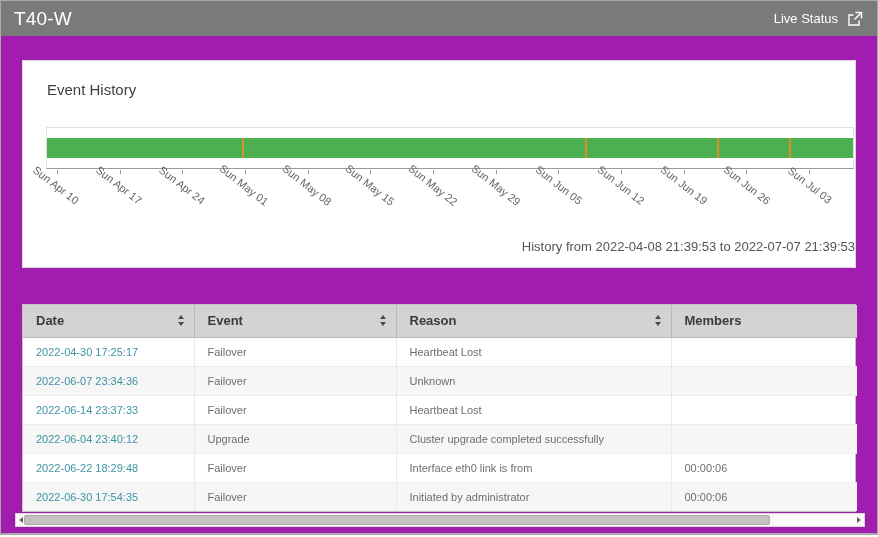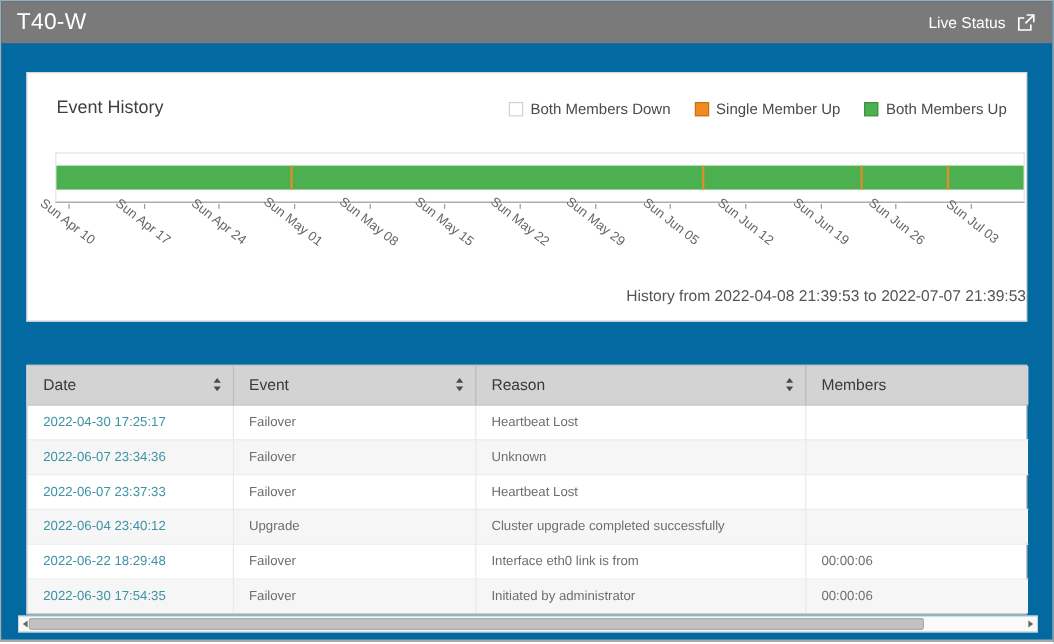--- a/index.html
+++ b/index.html
@@ -1,17 +1,17 @@
 <!DOCTYPE html>
 <html><head>
 <meta charset="utf-8">
 <style>
   * { box-sizing: border-box; margin: 0; padding: 0; }
   html, body { width: 878px; height: 537px; background: #fff; font-family: "Liberation Sans", "DejaVu Sans", sans-serif; }
-  .frame { position: absolute; left: 0; top: 0; width: 878px; height: 535px; border: 1px solid #a9a9a9; border-bottom-width: 2px; background: #0369a1; overflow: hidden; }
+  .frame { position: absolute; left: 0; top: 0; width: 878px; height: 535px; border: 1px solid #a9a9a9; border-bottom-width: 2px; background: #a21caf; overflow: hidden; }
 
   
   .topbar { height: 35px; background: #7a7a7a; display: flex; align-items: center; justify-content: space-between; padding: 0 14px 0 13px; }
   .topbar-title { color: #fff; font-size: 19px; letter-spacing: 0.2px; }
   .live-status { display: flex; align-items: center; gap: 9px; color: #fff; font-size: 13px; cursor: pointer; }
 
   
   .chart-panel { position: relative; margin: 24px 21px 0 21px; height: 208px; background: #fff; border: 1px solid #d8d8d8; }
   .panel-head { position: absolute; left: 24px; right: 16px; top: 20px; display: flex; justify-content: space-between; align-items: flex-end; }
   .panel-title { font-size: 15px; color: #3f3f3f; }
@@ -24,21 +24,21 @@
   .tl-bar { position: absolute; left: 0; right: 0; top: 10px; height: 20px; background: #4caf50; }
   .tl-mark { position: absolute; top: 10px; height: 20px; width: 2px; background: #d98f2a; }
   .tick { position: absolute; top: 42px; width: 1px; height: 4px; background: #999; }
   .tick-labels { position: relative; height: 62px; }
   .tick-label { position: absolute; top: 10px; font-size: 11px; color: #666; white-space: nowrap; transform: translateX(-50%) rotate(38deg); }
   .caption { position: absolute; left: 0; right: 0; top: 178px; text-align: right; font-size: 13px; color: #555; }
 
   
   .table-wrap { margin: 36px 21px 0 21px; border: 1px solid #c3c3c3; background: #fff; }
   table { width: 100%; border-collapse: collapse; table-layout: fixed; }
-  th { background: #d3d3d3; height: 32px; border-bottom: 1px solid #b9b9b9; border-right: 1px solid #b9b9b9; font-weight: 400; }
+  th { background: #d3d3d3; height: 32px; border-bottom: 1px solid #b9b9b9; border-right: 1px solid #b9b9b9; font-weight: 700; }
   th:last-child { border-right: none; }
   .th-inner { display: flex; align-items: center; justify-content: space-between; padding: 0 10px 0 13px; font-size: 13px; color: #3a3a3a; cursor: pointer; }
   .sort { display: flex; flex-direction: column; gap: 3px; }
   .sort i { display: block; width: 0; height: 0; border-left: 3.5px solid transparent; border-right: 3.5px solid transparent; }
   .sort .up { border-bottom: 4px solid #4a4a4a; }
   .sort .dn { border-top: 4px solid #4a4a4a; }
   td { height: 29px; padding: 0 10px 0 13px; font-size: 11px; color: #6e6e6e; border-bottom: 1px solid #ececec; border-right: 1px solid #e8e8e8; overflow: hidden; white-space: nowrap; }
   td:last-child { border-right: none; }
   tr:nth-child(even) td { background: #f6f6f6; }
   tr:last-child td { border-bottom: none; }
@@ -64,34 +64,20 @@
         <path d="M12 9.5V14H2V4h4.5" stroke="#ffffff" stroke-width="1.4"></path>
         <path d="M8.5 1.5H14.5V7.5" stroke="#ffffff" stroke-width="1.4"></path>
         <path d="M14 2L7.5 8.5" stroke="#ffffff" stroke-width="1.4"></path>
       </svg>
     </div>
   </div>
 
   <div class="chart-panel">
     <div class="panel-head">
       <div class="panel-title">Event History</div>
-      <div class="legend" id="legend">
-          <div class="legend-item">
-            <span class="swatch" style="background: rgb(255, 255, 255);"></span>
-            <span>Both Members Down</span>
-          </div>
-          <div class="legend-item">
-            <span class="swatch" style="background: rgb(239, 139, 31);"></span>
-            <span>Single Member Up</span>
-          </div>
-          <div class="legend-item">
-            <span class="swatch" style="background: rgb(76, 175, 80);"></span>
-            <span>Both Members Up</span>
-          </div>
-        </div>
     </div>
     <div class="plot-area">
       <div class="plot-box">
         <div class="tl-bar"></div>
         <div id="marks">
             <div class="tl-mark" style="left: 24.248%; background: rgb(217, 143, 42);"></div>
             <div class="tl-mark" style="left: 66.7575%; background: rgb(217, 143, 42);"></div>
             <div class="tl-mark" style="left: 83.1867%; background: rgb(217, 143, 42);"></div>
             <div class="tl-mark" style="left: 92.0484%; background: rgb(217, 143, 42);"></div>
           </div>
@@ -181,21 +167,21 @@
             <td>Heartbeat Lost</td>
             <td></td>
           </tr>
           <tr>
             <td class="date"><a>2022-06-07 23:34:36</a></td>
             <td>Failover</td>
             <td>Unknown</td>
             <td></td>
           </tr>
           <tr>
-            <td class="date"><a>2022-06-07 23:37:33</a></td>
+            <td class="date"><a>2022-06-14 23:37:33</a></td>
             <td>Failover</td>
             <td>Heartbeat Lost</td>
             <td></td>
           </tr>
           <tr>
             <td class="date"><a>2022-06-04 23:40:12</a></td>
             <td>Upgrade</td>
             <td>Cluster upgrade completed successfully</td>
             <td></td>
           </tr>

